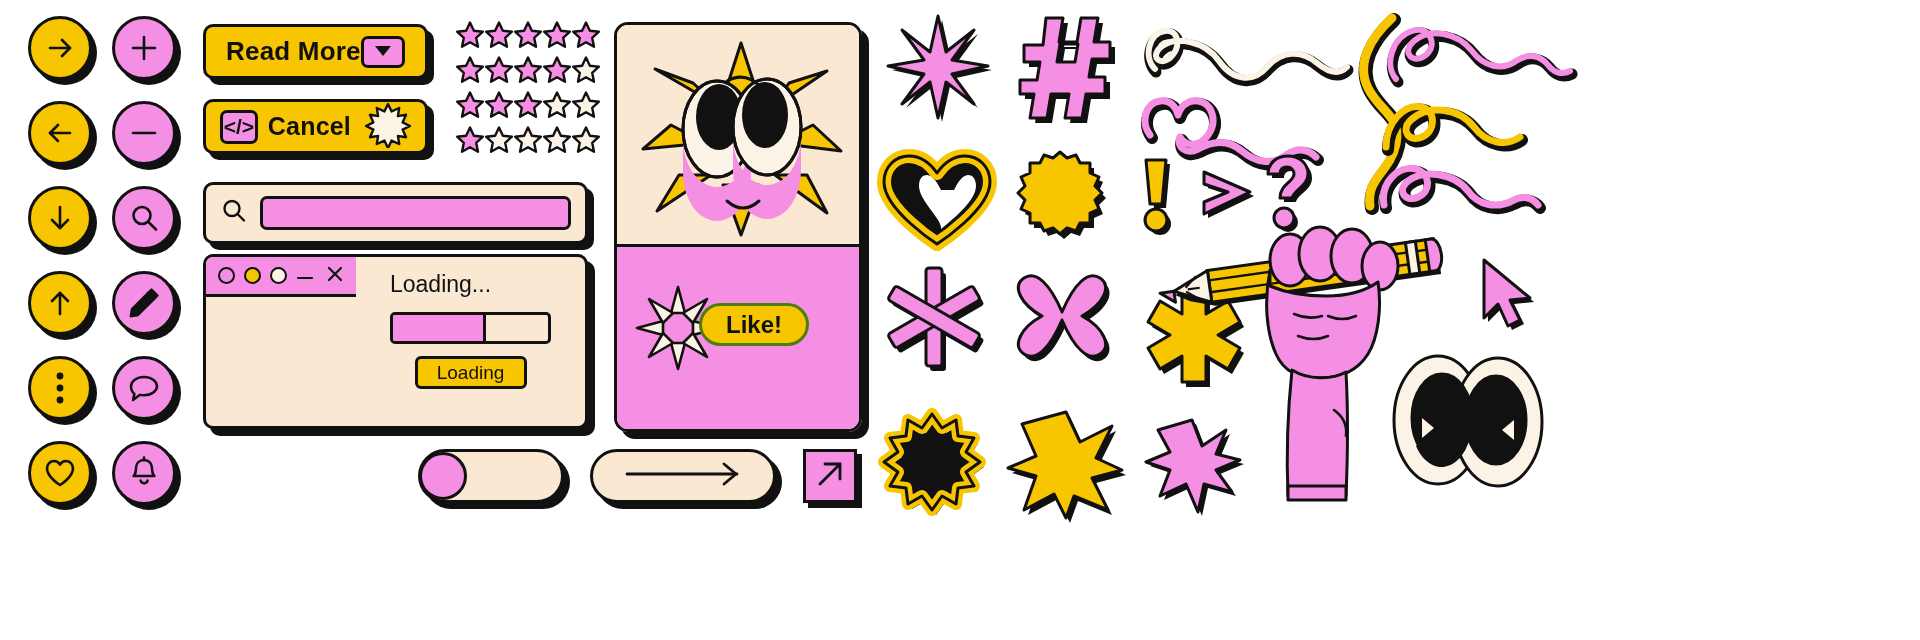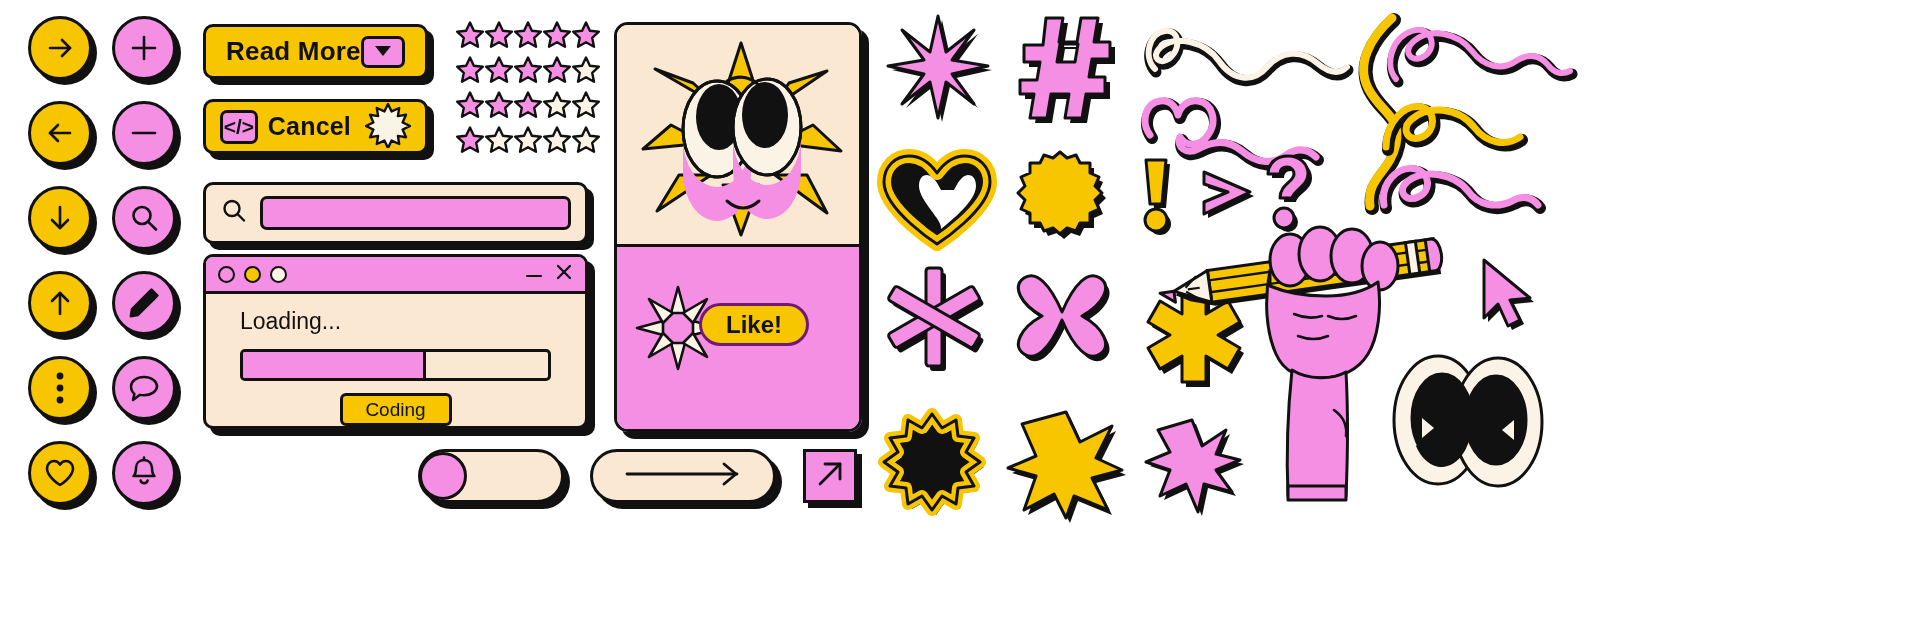--- a/index.html
+++ b/index.html
@@ -72,21 +72,21 @@
   }
 
   
   .win {
     position: absolute;
     background: #FBE8D3;
     border: 3px solid #111;
     border-radius: 10px;
     box-shadow: 7px 7px 0 0 #111;
     overflow: hidden;
-    display: flex; flex-direction: column;
+    display: flex; flex-direction: row;
   }
   .win-bar {
     background: #F48FE4;
     border-bottom: 3px solid #111;
     height: 40px;
     display: flex; align-items: center;
     padding: 0 12px;
   }
   .dot { width: 17px; height: 17px; border-radius: 50%; border: 2px solid #111; margin-right: 9px; }
   .dot.d1 { background: transparent; }
@@ -121,21 +121,21 @@
     border-radius: 14px;
     box-shadow: 7px 7px 0 0 #111;
     overflow: hidden;
     display: flex; flex-direction: column;
   }
   .card-top { background: #FBE8D3; position: relative; border-bottom: 3px solid #111; }
   .card-bot { background: #F48FE4; position: relative; flex: 1; }
   .like-btn {
     position: absolute;
     background: #F7C600;
-    border: 3px solid #701a75;
+    border: 3px solid #4d7c0f;
     border-radius: 22px;
     height: 43px;
     display: flex; align-items: center; justify-content: center;
     padding: 0 24px;
     font-size: 24px; font-weight: 600; color: #111;
     cursor: pointer;
   }
 
   
   .pill-btn {
@@ -438,21 +438,21 @@
               </g>
             </svg>
         </span>
       </span>
     </div>
     <div class="win-body">
       <div class="win-title">Loading...</div>
       <div class="prog-outer">
         <div class="prog-fill" id="progfill" style="width: 60%;"></div>
       </div>
-      <div class="cancel-btn">Coding</div>
+      <div class="cancel-btn">Loading</div>
     </div>
   </div>
 
   <div class="card" style="left:614px; top:22px; width:248px; height:410px;">
     <div class="card-top" style="height:222px;">
       <span class="shape" style="left:14px; top:8px;">
         <svg width="220" height="210" viewBox="0 0 220 210">
 
           <g fill="#F7C600" stroke="#111" stroke-width="3" stroke-linejoin="round">
             <path d="M110 10 L128 66 L92 66 Z"></path>

